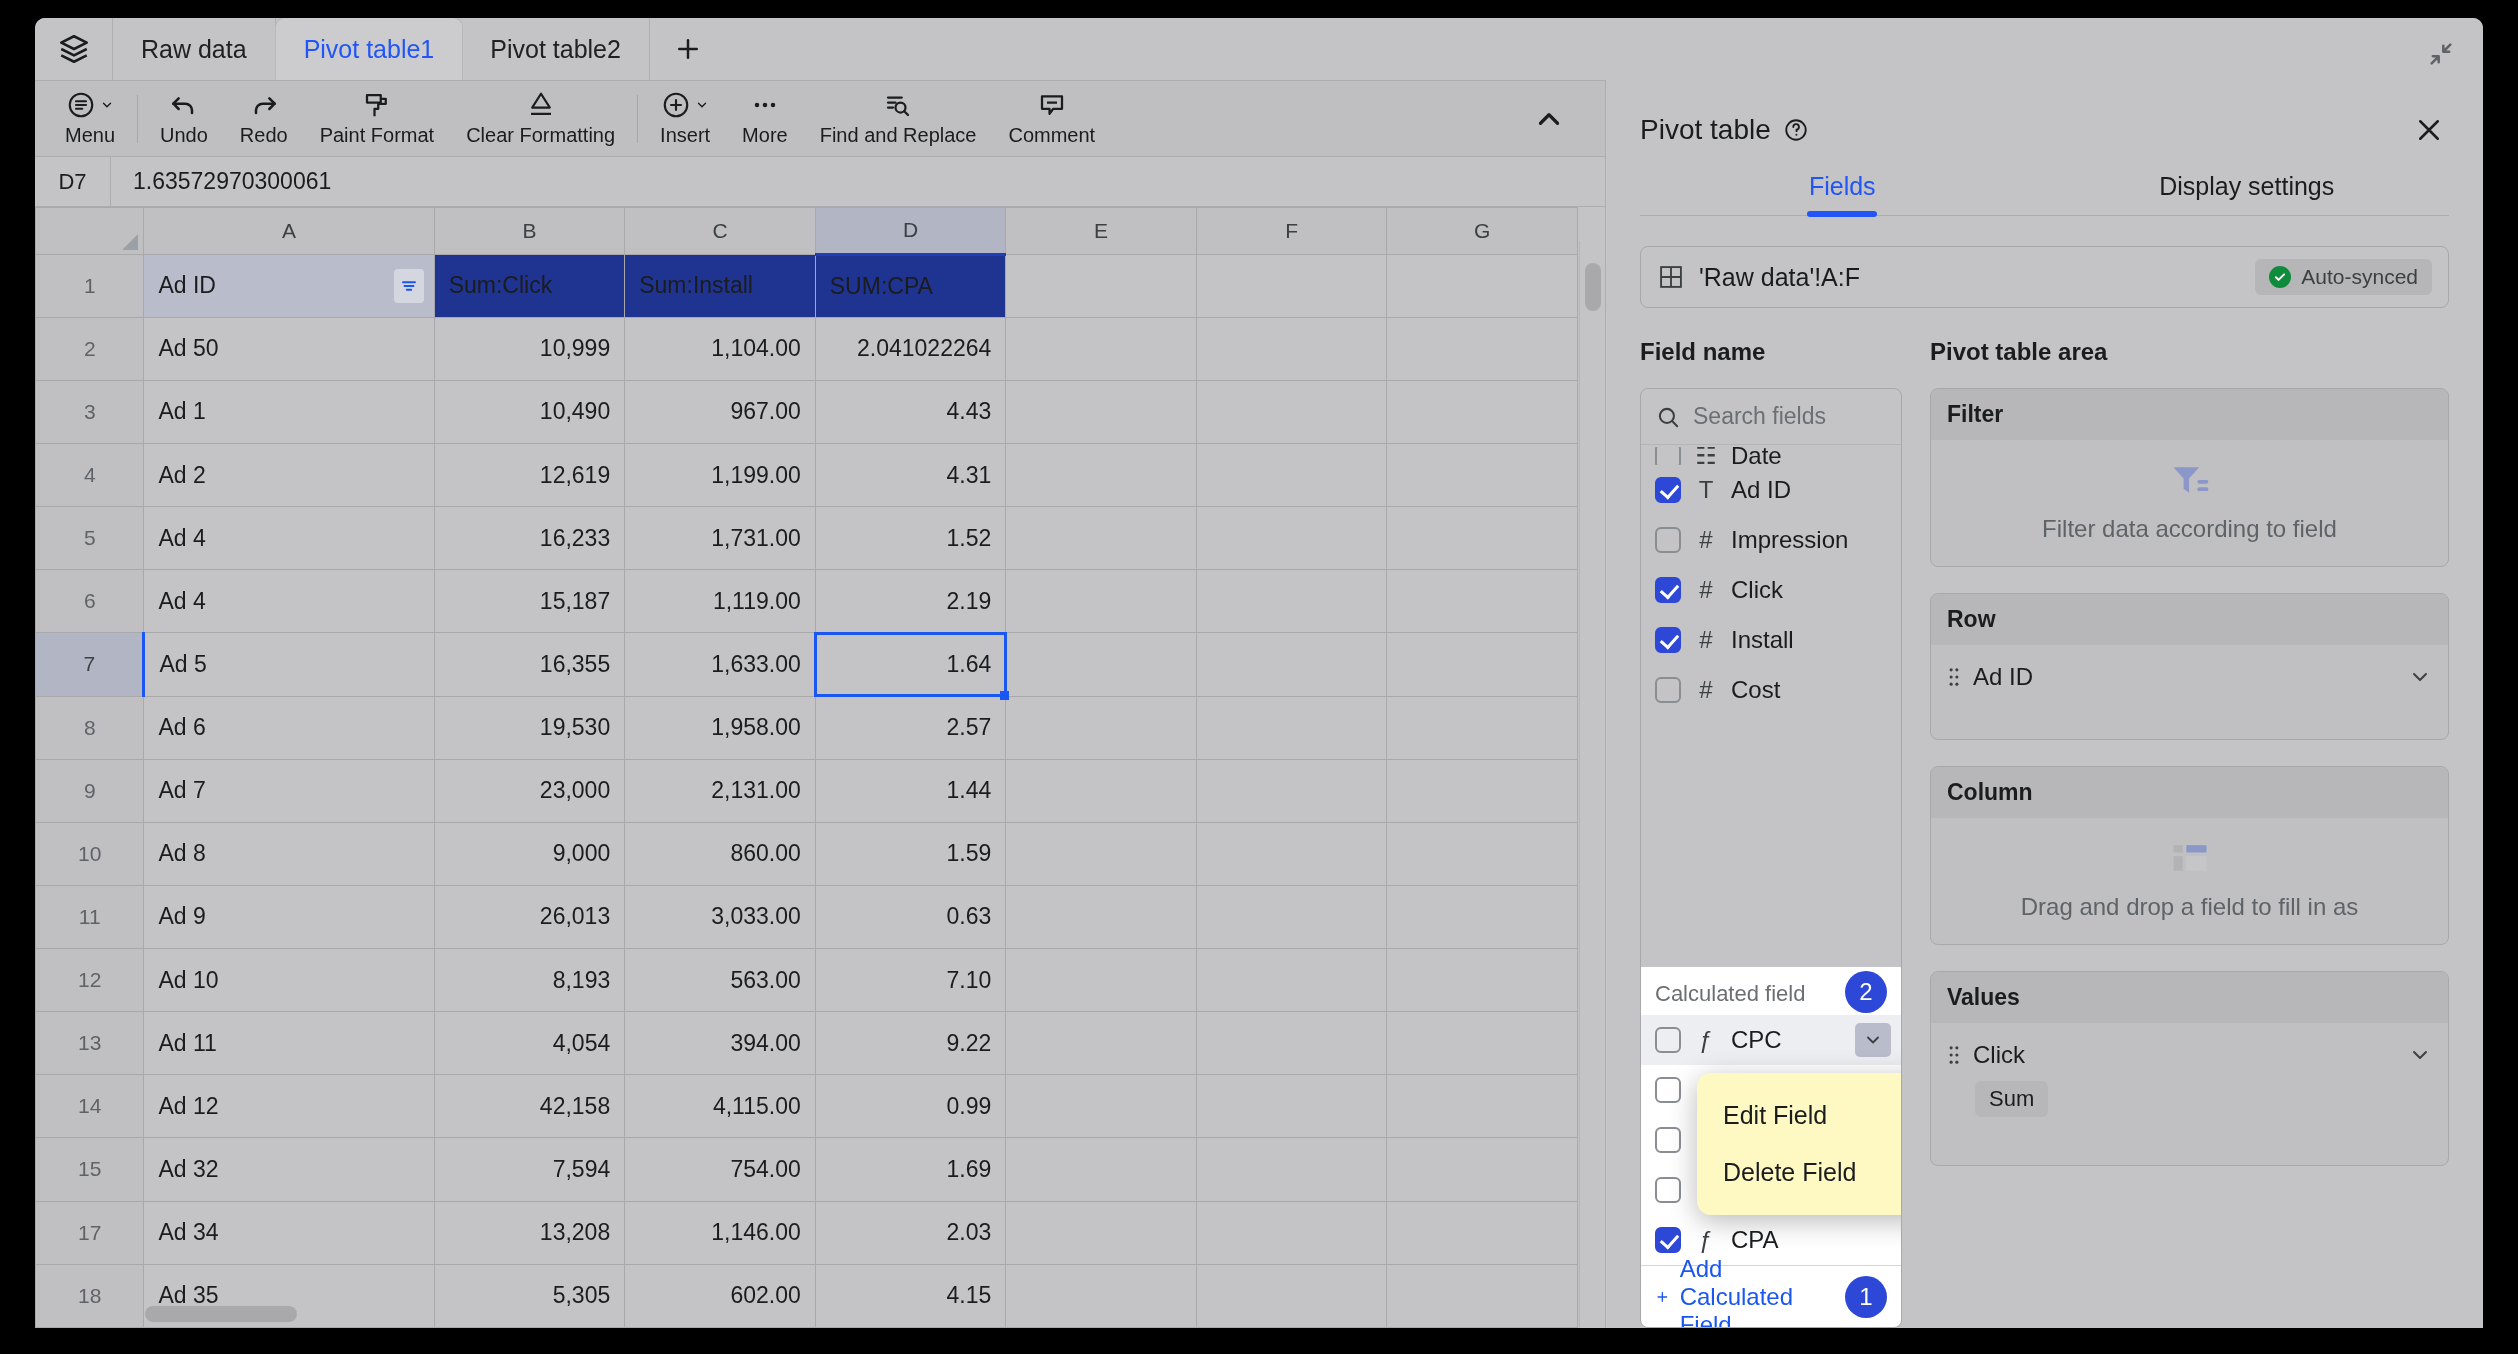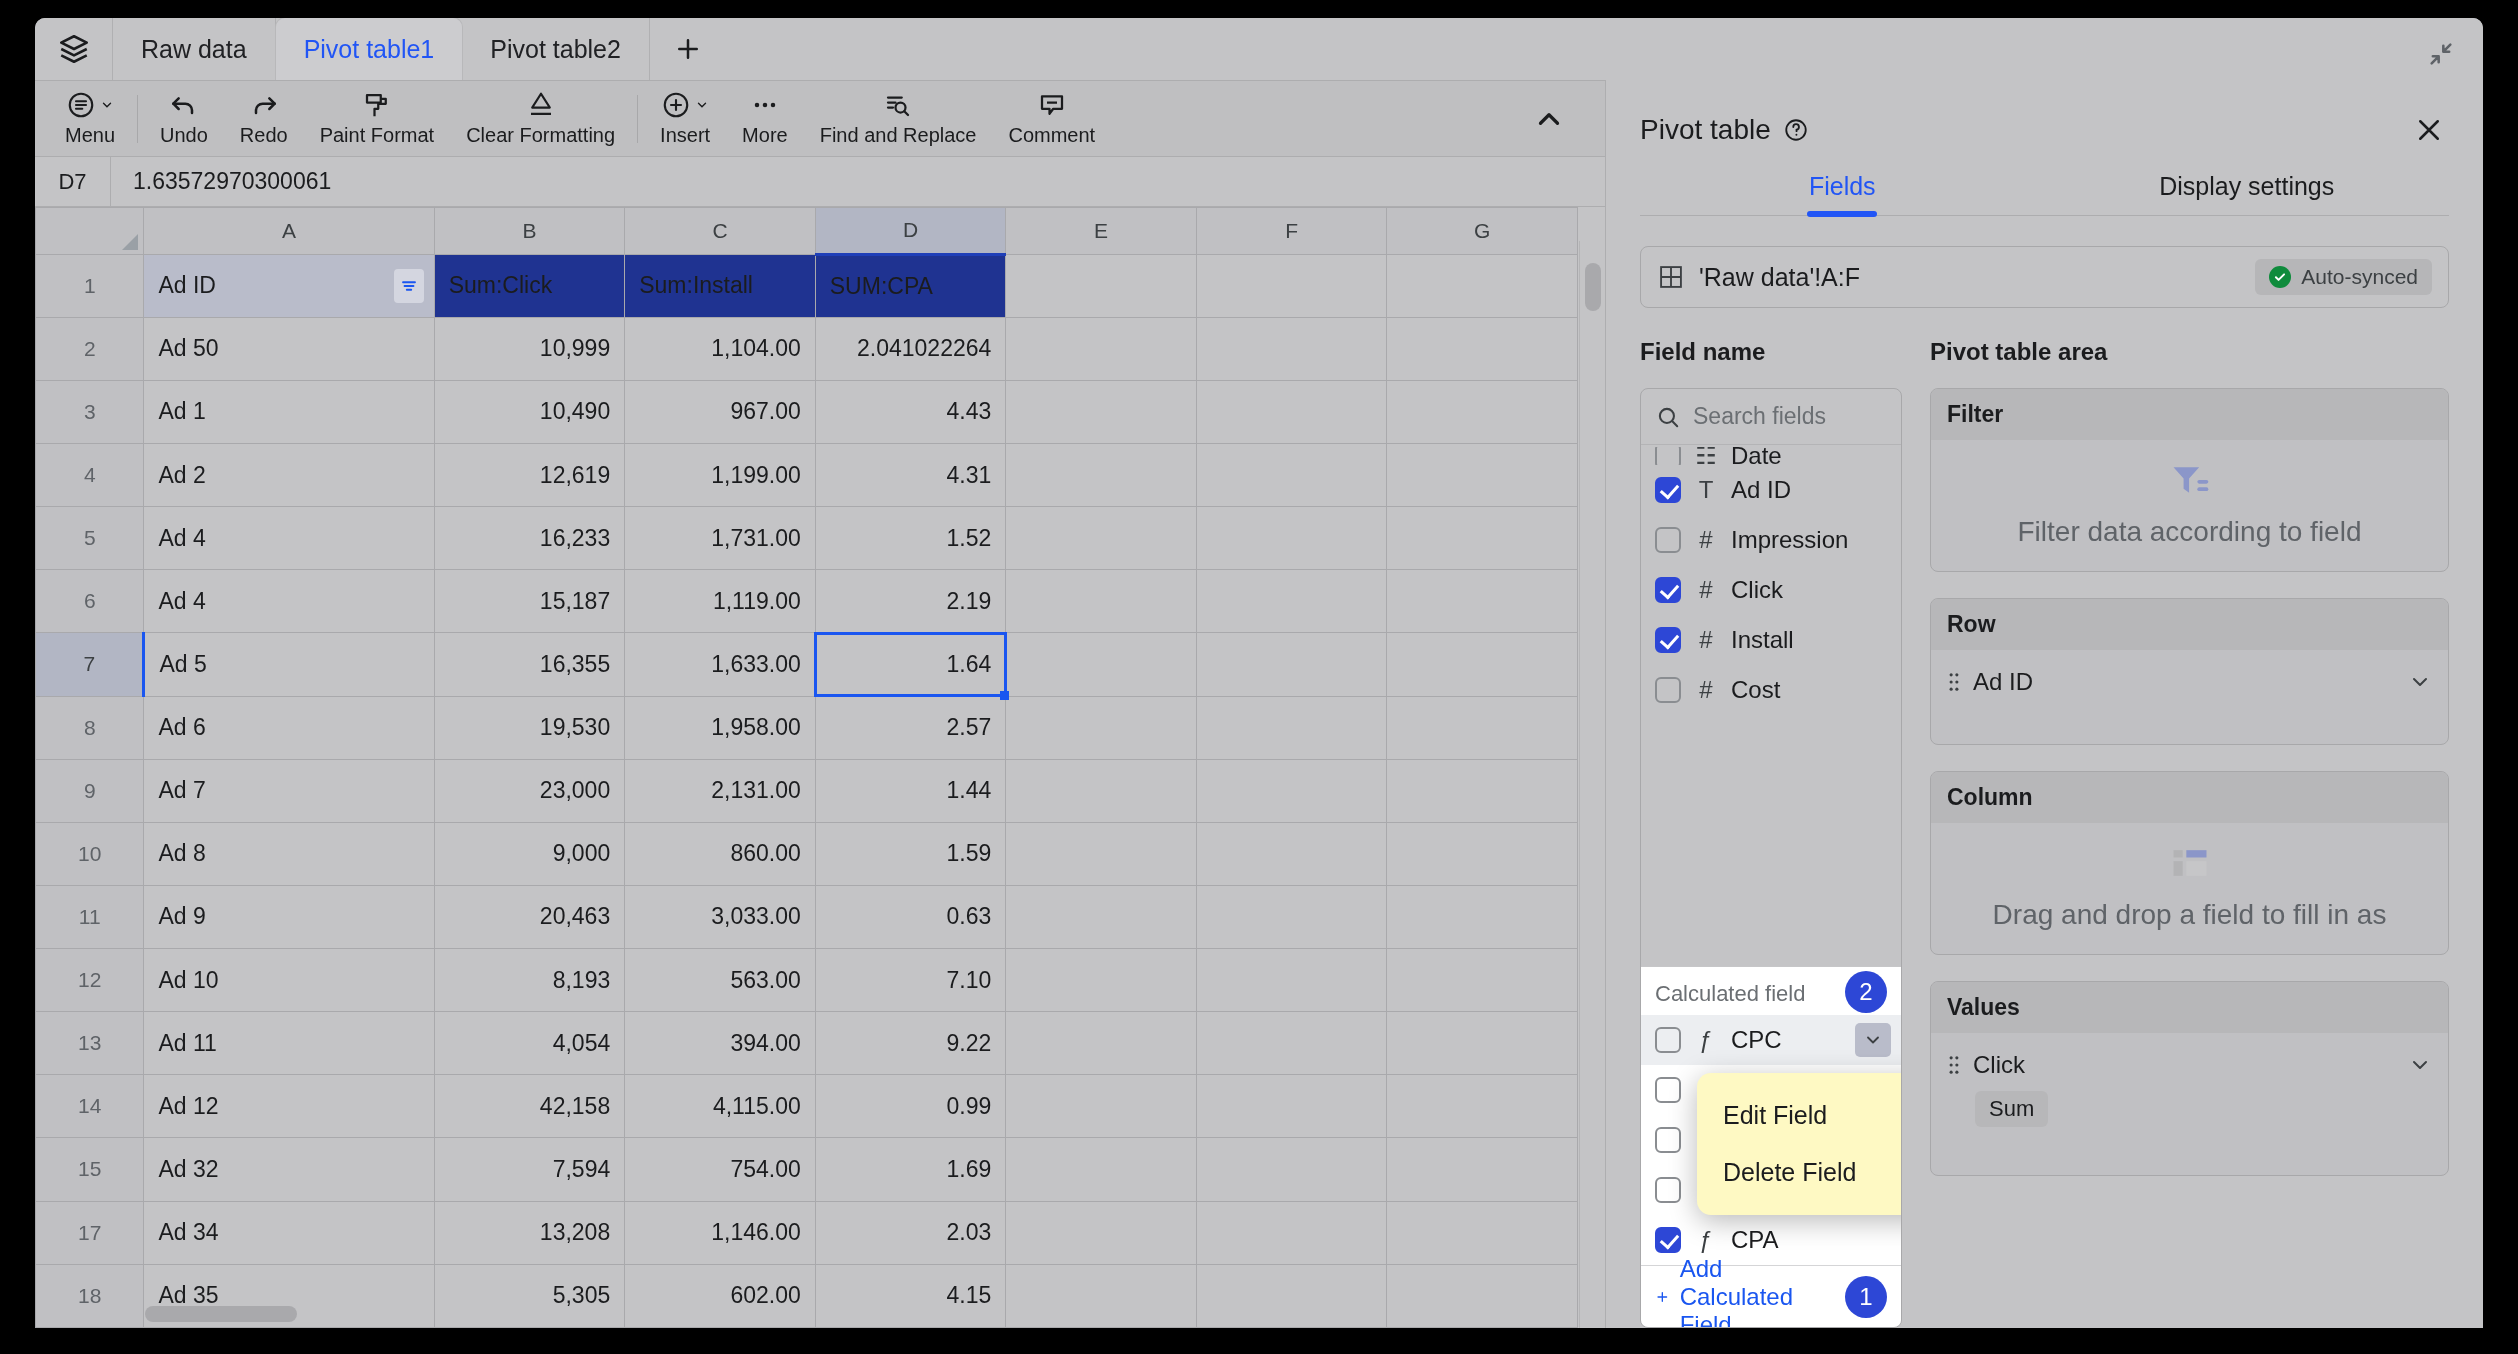--- a/index.html
+++ b/index.html
@@ -254,21 +254,21 @@
     padding: 14px 0; z-index: 20;
   }
   .ctxmenu div { font-size: 25px; color:#1b1c1e; padding: 14px 26px; }
 
   .areabox {
     border: 1px solid #a8a8aa; border-radius: 8px; margin-bottom: 26px;
     overflow:hidden; background:#c0c0c3;
   }
   .area-head { background:#b7b7b9; font-size:23px; color:#1b1c1e; padding: 12px 16px; font-weight:bold;}
   .area-body { padding: 18px 16px 22px 16px; display:flex; flex-direction:column; align-items:center; gap:12px;}
-  .area-hint { font-size: 28px; color:#5f6368; text-align:center; line-height:1.25; }
+  .area-hint { font-size: 24px; color:#5f6368; text-align:center; line-height:1.25; }
   .area-chip {
     width:100%; display:flex; align-items:center; justify-content:space-between;
     font-size:24px; color:#1b1c1e;
   }
   .sum-pill {
     background:#b7b7b9; border-radius:6px; padding:5px 14px; font-size:22px; color:#1b1c1e;
     align-self:flex-start; margin-left: 28px;
   }
   svg { display:block; }
 </style>
@@ -530,21 +530,21 @@
                 <td class="cell num" style="width: 130px;">9,000</td>
                 <td class="cell num" style="width: 130px;">860.00</td>
                 <td class="cell num" style="width: 130px;">1.59</td>
                 <td class="cell" style="width: 130px;"></td>
                 <td class="cell" style="width: 130px;"></td>
                 <td class="cell" style="width: 130px;"></td>
               </tr>
               <tr>
                 <td class="rowhead" style="width: 74px;">11</td>
                 <td class="cell txt" style="width: 198px;">Ad 9</td>
-                <td class="cell num" style="width: 130px;">20,463</td>
+                <td class="cell num" style="width: 130px;">26,013</td>
                 <td class="cell num" style="width: 130px;">3,033.00</td>
                 <td class="cell num" style="width: 130px;">0.63</td>
                 <td class="cell" style="width: 130px;"></td>
                 <td class="cell" style="width: 130px;"></td>
                 <td class="cell" style="width: 130px;"></td>
               </tr>
               <tr>
                 <td class="rowhead" style="width: 74px;">12</td>
                 <td class="cell txt" style="width: 198px;">Ad 10</td>
                 <td class="cell num" style="width: 130px;">8,193</td>

